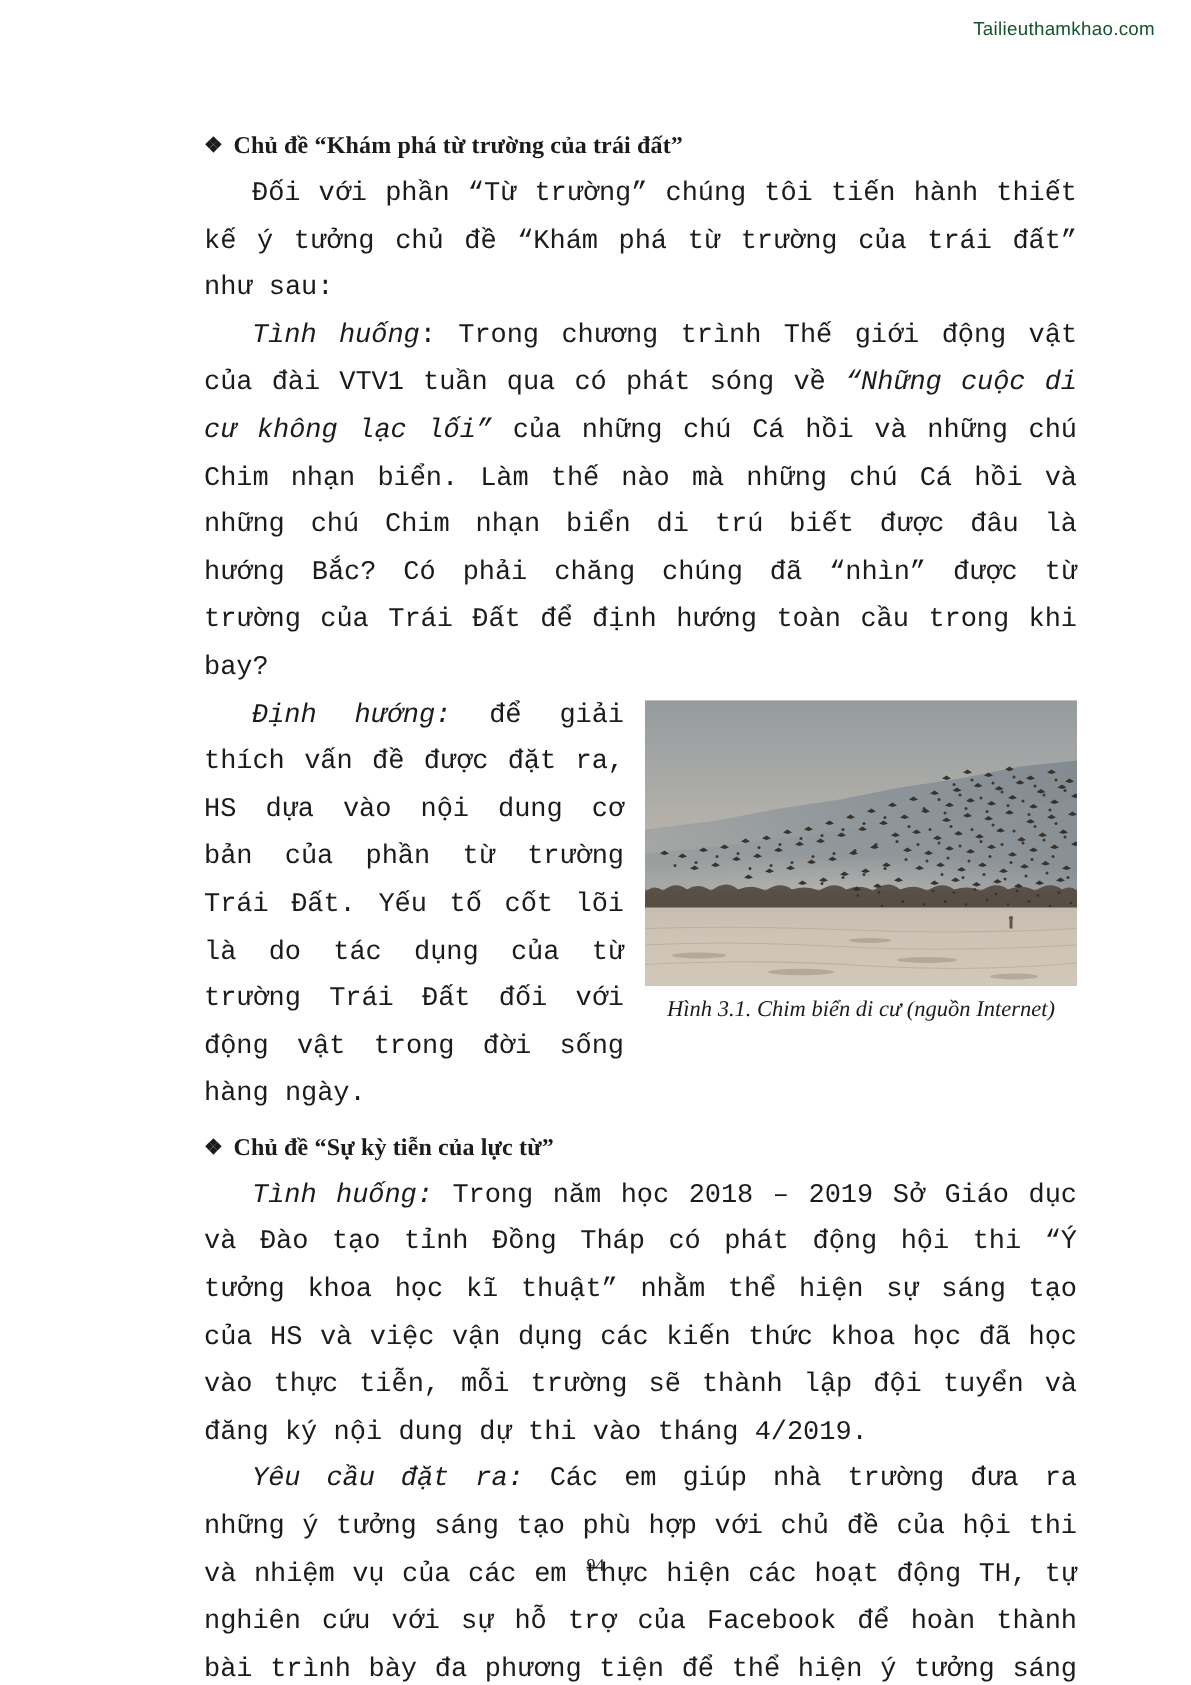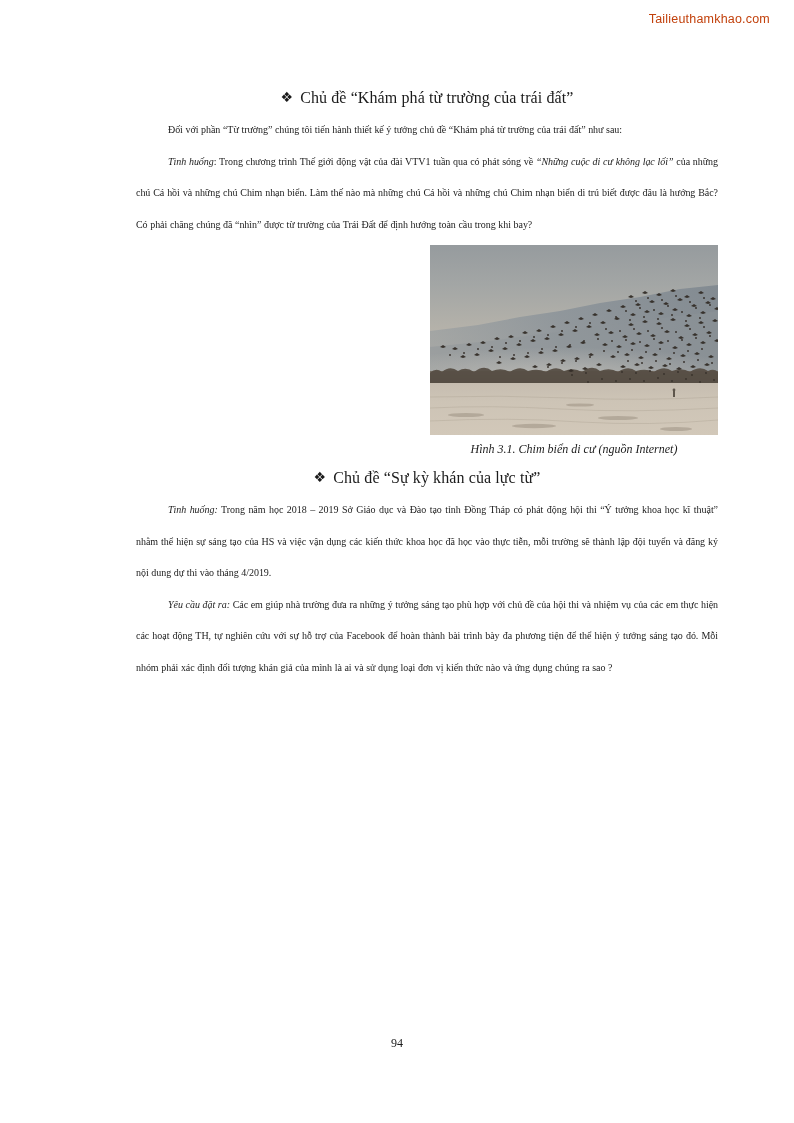--- a/index.html
+++ b/index.html
@@ -25,56 +25,56 @@
   }
 
   
   .watermark {
     position: absolute;
     top: 12px;
     right: 24px;
     font-family: "Liberation Sans", "DejaVu Sans", sans-serif;
     font-size: 12.5px;
     letter-spacing: 0.2px;
-    color: #c2410c;
+    color: #14532d;
     white-space: nowrap;
     user-select: none;
   }
 
   
   .content {
     position: absolute;
     left: 136px;
     top: 86px;
     width: 582px;
   }
 
   .heading {
     font-size: 16px;
-    font-weight: normal;
+    font-weight: bold;
     line-height: 1.5;
     margin: 0 0 4px 0;
     letter-spacing: 0.1px;
-    text-align: center;
   }
   .heading .bullet {
     display: inline-block;
     margin-right: 7px;
     font-size: 14px;
     vertical-align: 1px;
   }
 
   p.para {
     margin: 0;
-    font-size: 10px;
+    font-size: 18px;
     line-height: 31.6px;
     text-align: justify;
     text-indent: 32px;
     letter-spacing: -0.05px;
     word-spacing: 0.2px;
+    font-family: Liberation Mono, monospace;
   }
 
   .lead {
     font-style: italic;
     margin-top: 20px;
   }
   .q-italic {
     font-style: italic;
   }
 
@@ -88,21 +88,21 @@
     position: relative;
     width: 288px;
     height: 190px;
     overflow: hidden;
     background: #8c8f91;
   }
   .photo svg { display: block; width: 288px; height: 190px; }
 
   .figcaption {
     margin-top: 7px;
-    font-size: 12px;
+    font-size: 15px;
     font-style: italic;
     text-align: center;
     line-height: 1.3;
     white-space: nowrap;
   }
 
   .clearer { clear: both; }
   .block-gap-md { height: 8px; }
 
   
@@ -403,26 +403,27 @@
                 <circle cx="186" cy="136" r="0.9"></circle>
               <circle cx="172" cy="134" r="0.9"></circle>
                 <circle cx="158" cy="137" r="0.9"></circle>
             </g>
           </g>
         </svg>
       </div>
       <div class="figcaption">Hình 3.1. Chim biển di cư (nguồn Internet)</div>
     </div>
 
+    <p class="para"><span class="lead">Định hướng:</span><span> để giải thích vấn đề được đặt ra, HS dựa vào nội dung cơ bản của phần từ trường Trái Đất. Yếu tố cốt lõi là do tác dụng của từ trường Trái Đất đối với động vật trong đời sống hàng ngày.</span></p>
 
     <div class="clearer"></div>
     <div class="block-gap-md"></div>
 
     <h2 class="heading">
-      <span class="bullet">❖</span><span>Chủ đề “Sự kỳ khán của lực từ”</span>
+      <span class="bullet">❖</span><span>Chủ đề “Sự kỳ tiễn của lực từ”</span>
     </h2>
 
 
     <p class="para"><span class="lead">Tình huống:</span><span> Trong năm học 2018 – 2019 Sở Giáo dục và Đào tạo tỉnh Đồng Tháp có phát động hội thi “Ý tưởng khoa học kĩ thuật” nhằm thể hiện sự sáng tạo của HS và việc vận dụng các kiến thức khoa học đã học vào thực tiễn, mỗi trường sẽ thành lập đội tuyển và đăng ký nội dung dự thi vào tháng 4/2019.</span></p>
 
     <p class="para"><span class="lead">Yêu cầu đặt ra:</span><span> Các em giúp nhà trường đưa ra những ý tưởng sáng tạo phù hợp với chủ đề của hội thi và nhiệm vụ của các em thực hiện các hoạt động TH, tự nghiên cứu với sự hỗ trợ của Facebook để hoàn thành bài trình bày đa phương tiện để thể hiện ý tưởng sáng tạo đó. Mỗi nhóm phải xác định đối tượng khán giả của mình là ai và sử dụng loại đơn vị kiến thức nào và ứng dụng chúng ra sao ?</span></p>
 
   </div>
 
   <div class="pagenum">94</div>

